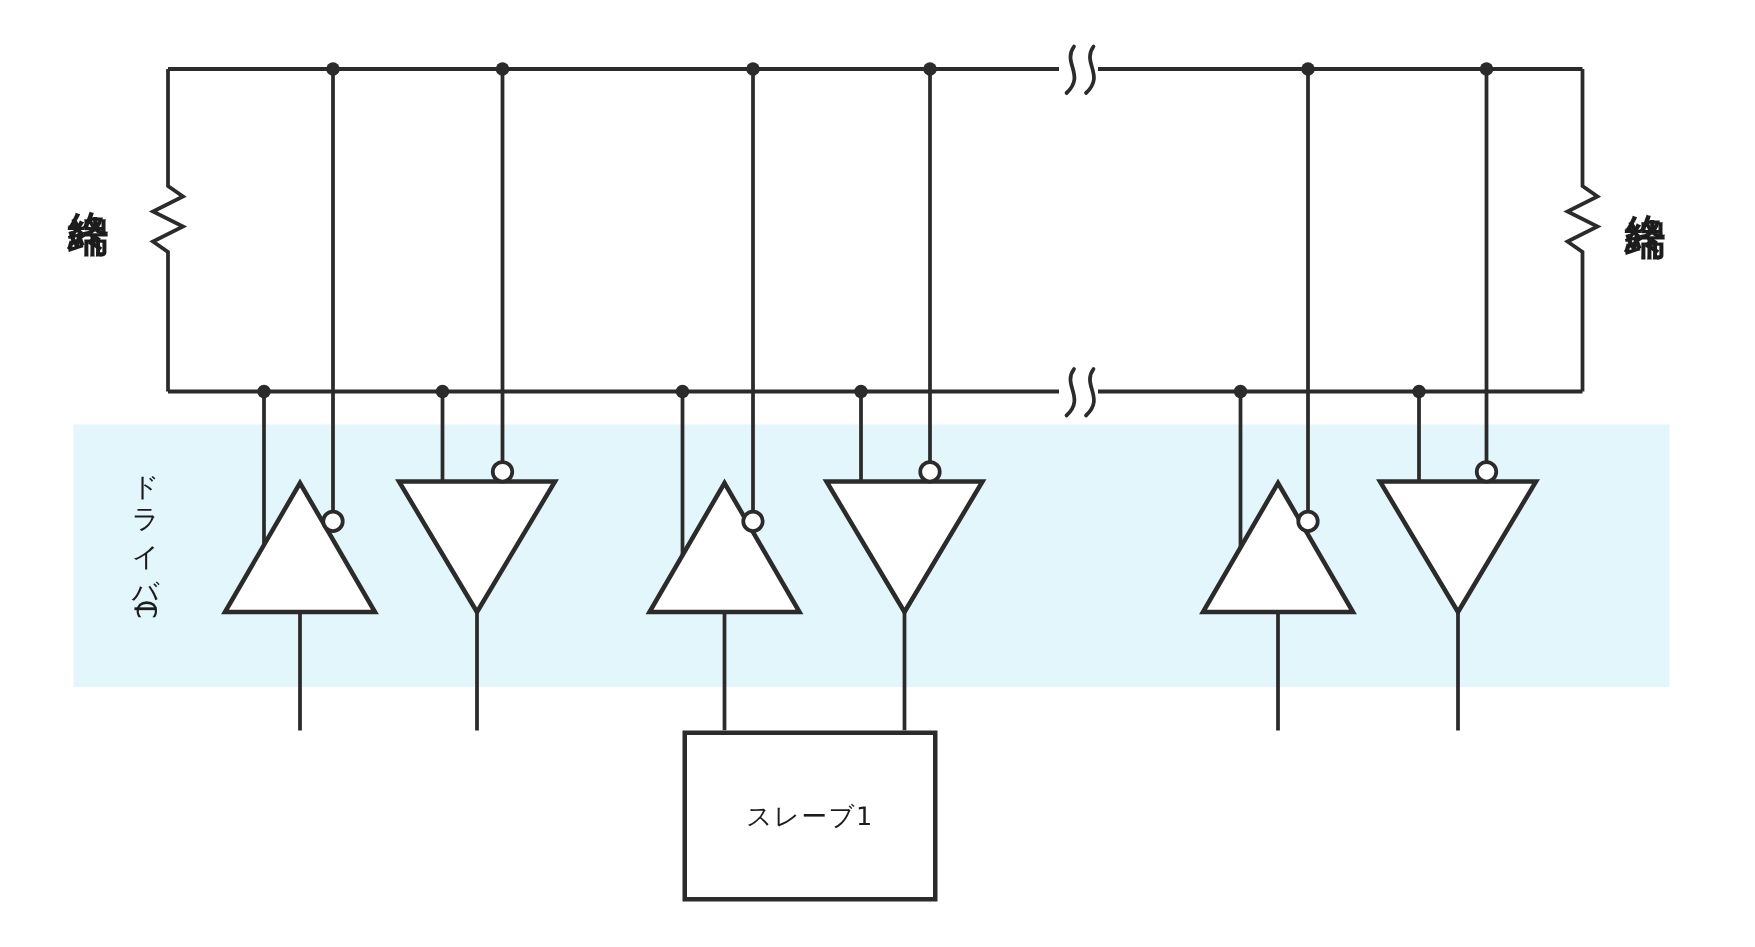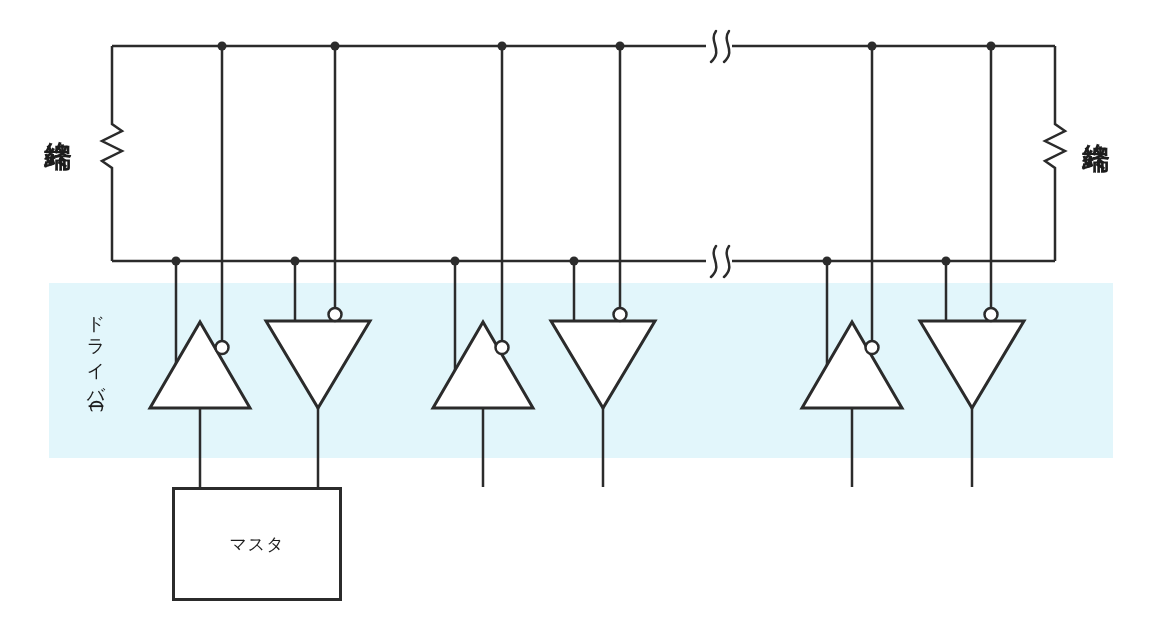--- a/index.html
+++ b/index.html
@@ -133,19 +133,19 @@
       <circle class="dot" cx="991" cy="46" r="4.5"></circle>
     </g>
   </svg>
 
   <div class="vtext term-label term-label-left">終端</div>
 
   <div class="vtext term-label term-label-right">終端</div>
 
   <div class="vtext driver-row-label">ドライバーC</div>
 
-  <div class="node-box node-box-master">
-    <span class="node-label">マスタ</span>
+
+  <div class="node-box node-box-slave1">
+    <span class="node-label">スレーブ1</span>
   </div>
-
 
 
 </div>
 
 </body></html>

